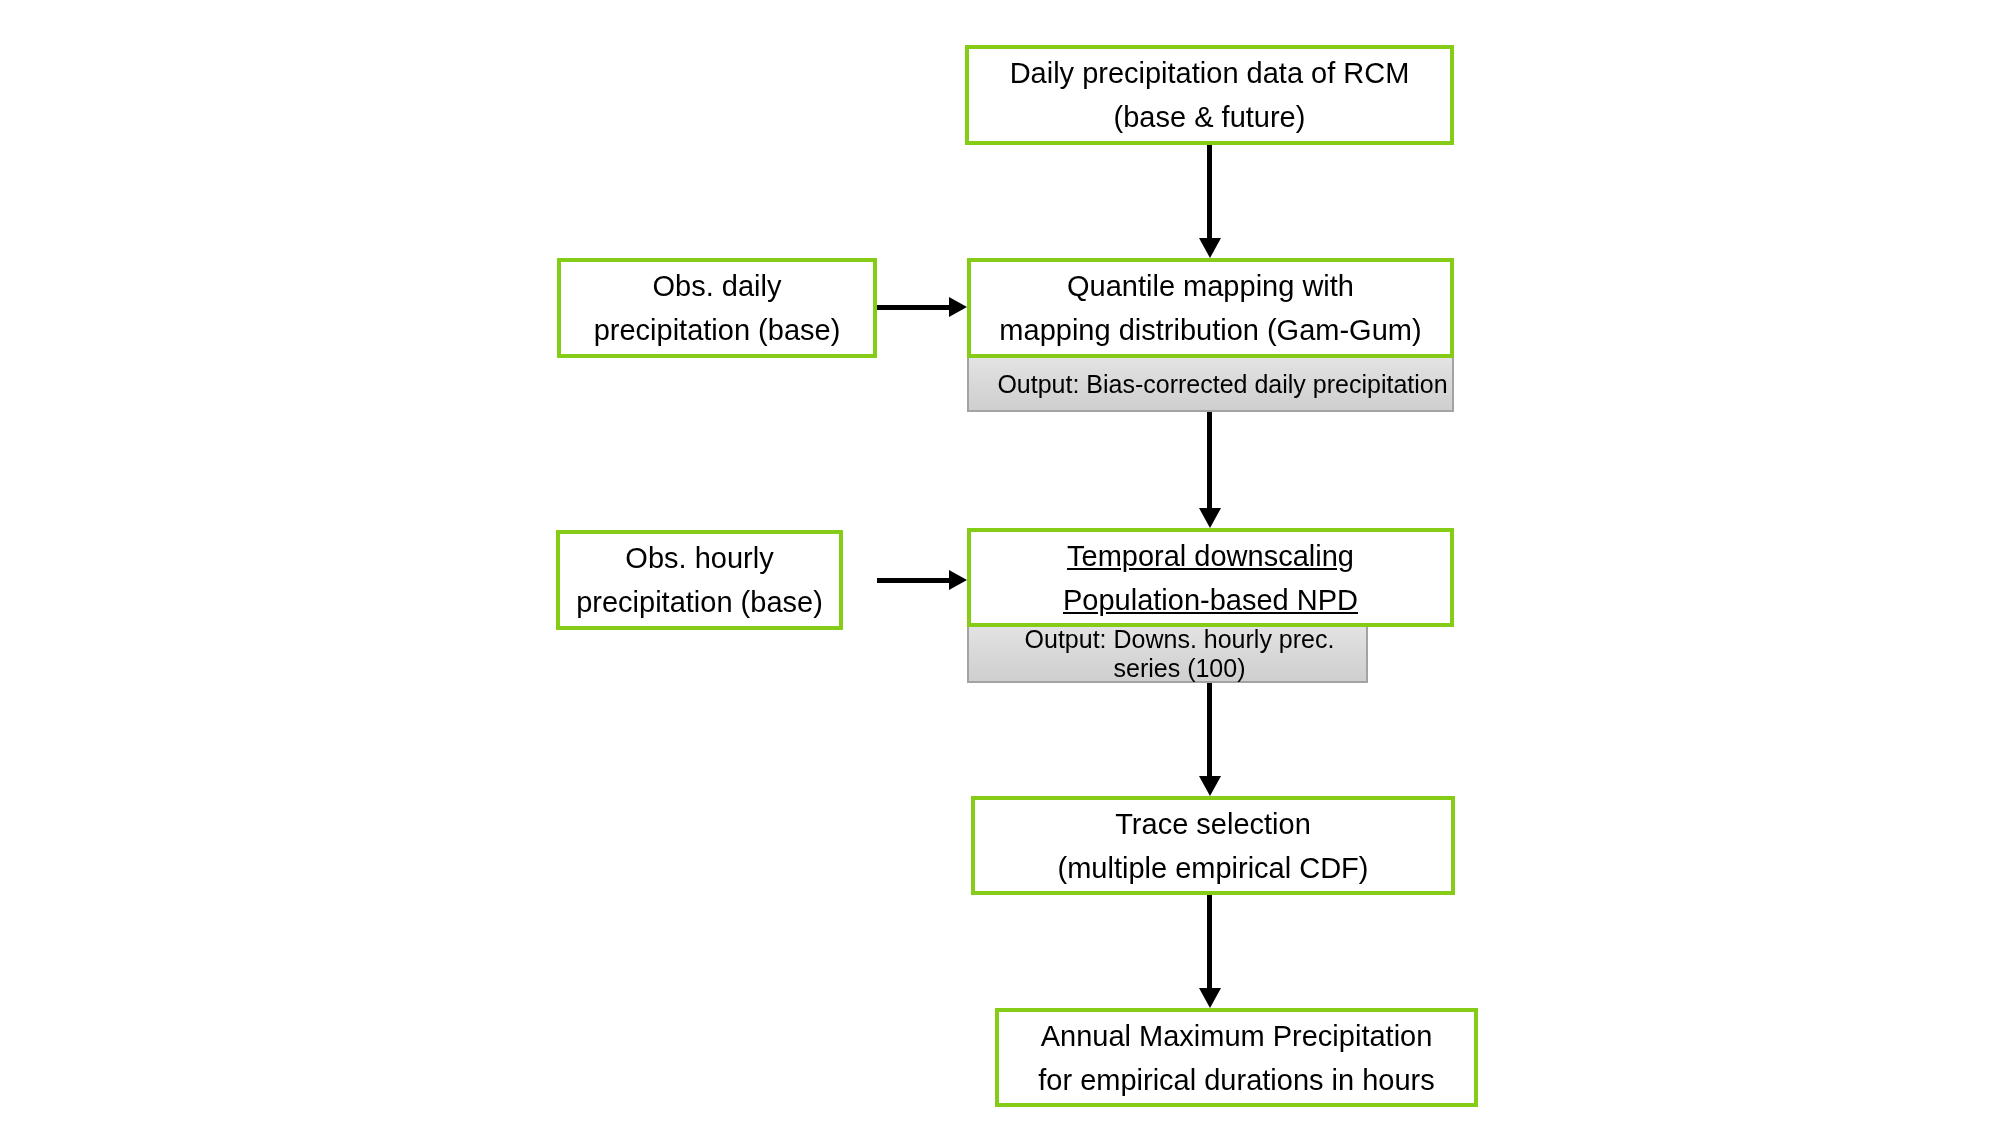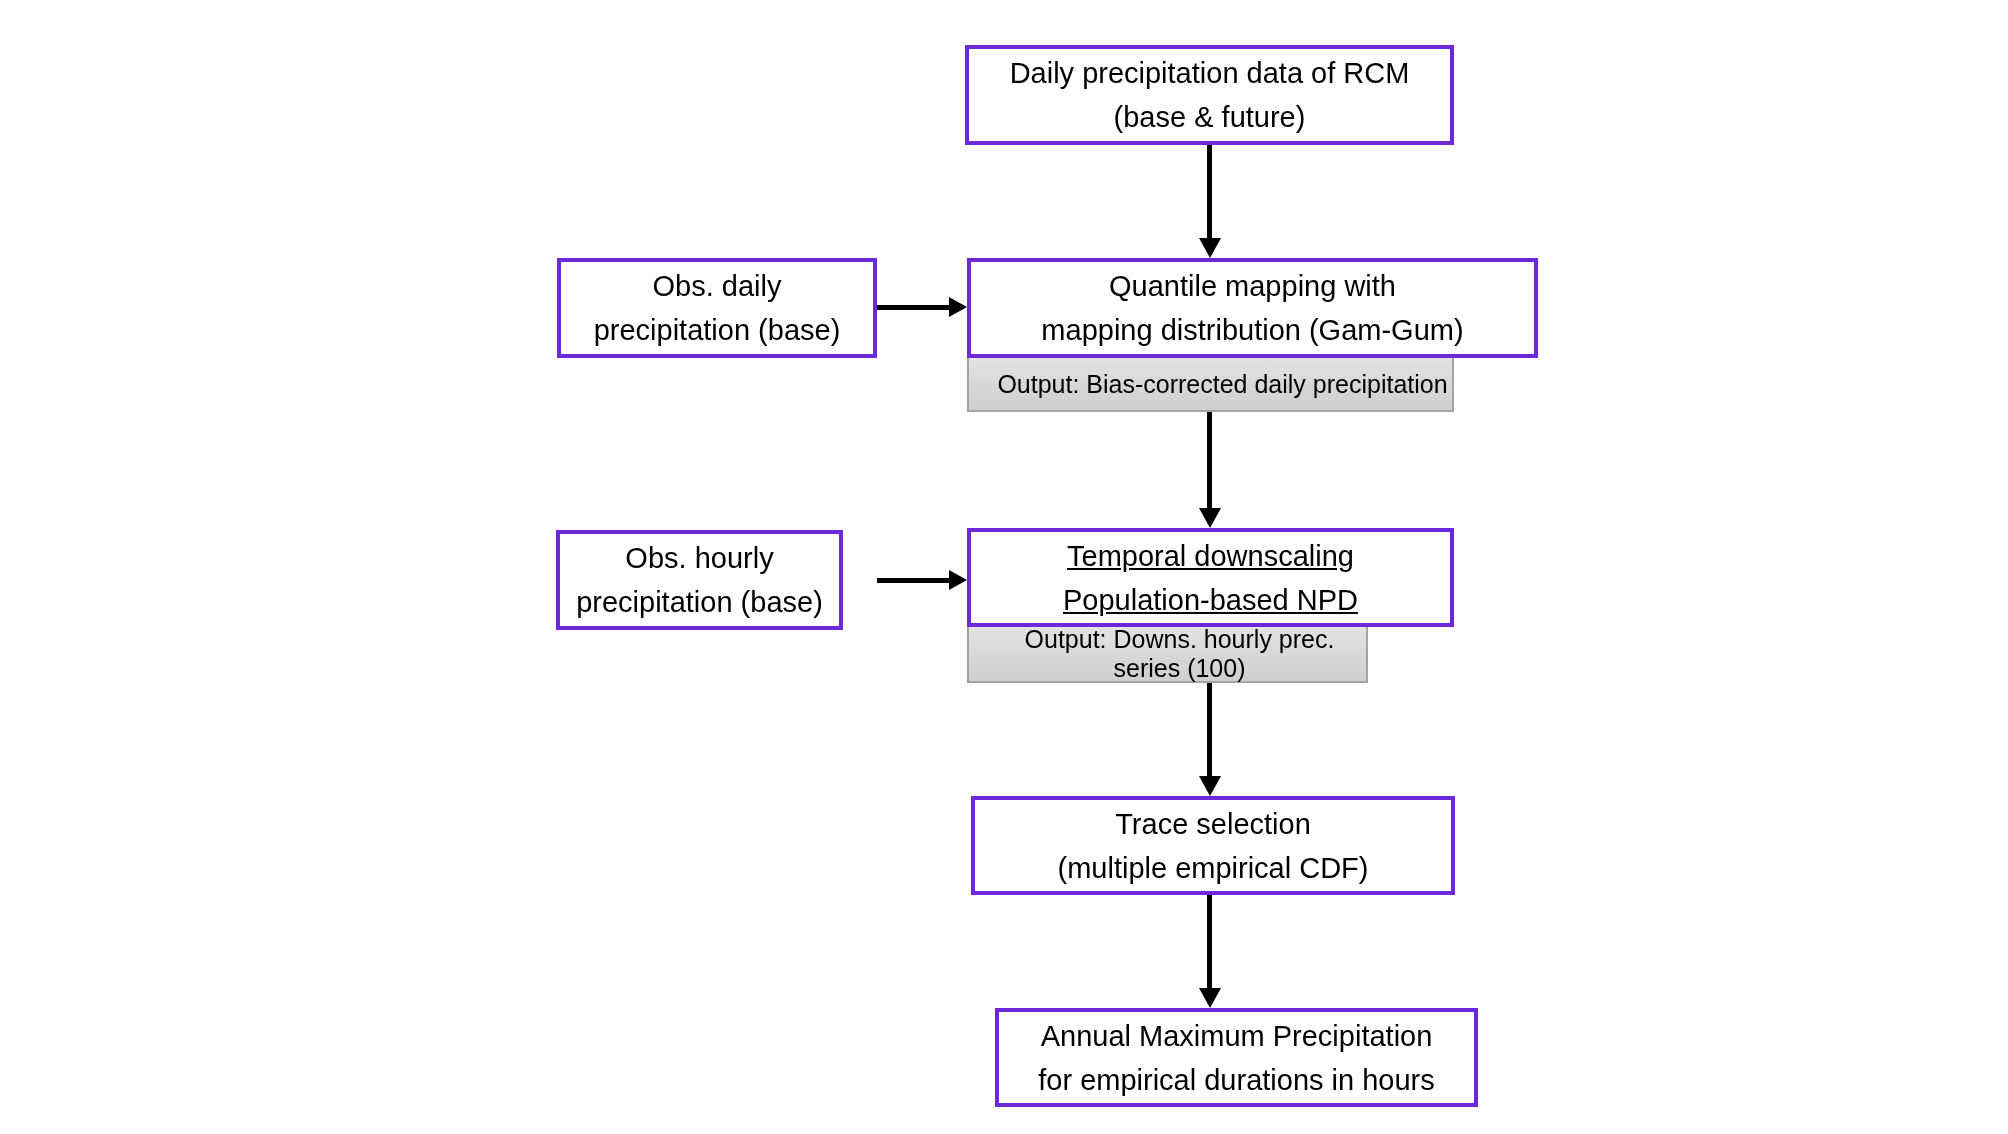--- a/index.html
+++ b/index.html
@@ -8,21 +8,21 @@
     width:2008px;height:1134px;
     background:#ffffff;
     font-family:"Liberation Sans", sans-serif;
     color:#000000;
     overflow:hidden;
   }
   .node{
     position:absolute;
     box-sizing:border-box;
     background:#ffffff;
-    border:4px solid #6d28d9;
+    border:4px solid #84cc16;
     display:flex;
     flex-direction:column;
     align-items:center;
     justify-content:center;
     text-align:center;
     font-size:29px;
     line-height:44px;
     color:#000000;
   }
   .outbar{
@@ -50,21 +50,21 @@
   .hhead{
     position:absolute;width:0;height:0;
     border-top:10px solid transparent;
     border-bottom:10px solid transparent;
     border-left:18px solid #000000;
   }
 
   
   #n-rcm      {left:965px; top:45px;  width:489px; height:100px;}
   #n-obsdaily {left:557px; top:258px; width:320px; height:100px;}
-  #n-quantile {left:967px; top:258px; width:571px; height:100px;}
+  #n-quantile {left:967px; top:258px; width:487px; height:100px;}
   #b-quantile {left:967px; top:358px; width:487px; height:54px;}
   #n-obshour  {left:556px; top:530px; width:287px; height:100px;}
   #n-temporal {left:967px; top:528px; width:487px; height:99px;text-decoration:underline;}
   #b-temporal {left:967px; top:627px; width:401px; height:56px;}
   #n-trace    {left:971px; top:796px; width:484px; height:99px;}
   #n-annual   {left:972px; top:1008px;width:483px; height:99px;margin-left:23px;}
 
   
   #a1-stem{left:1207px; top:145px; height:95px;}
   #a1-head{left:1199px; top:238px;}

